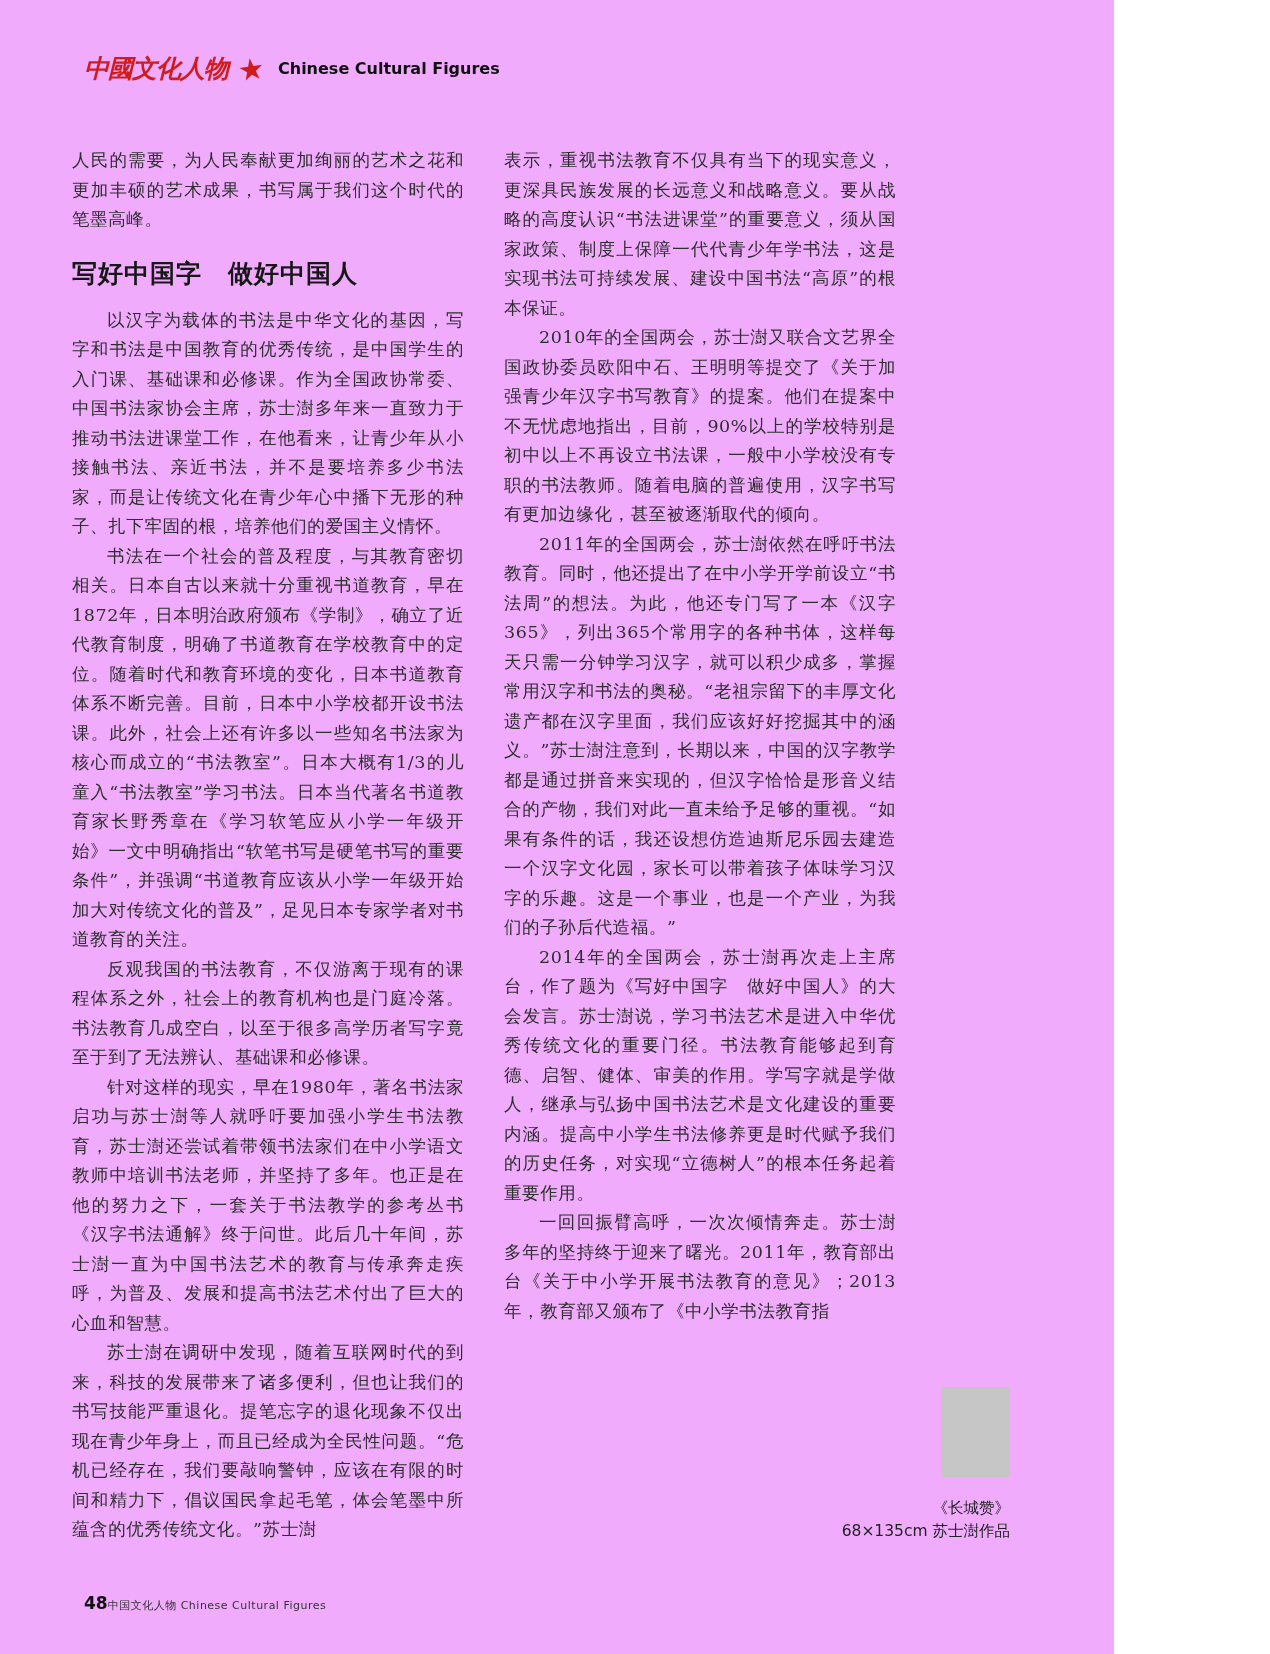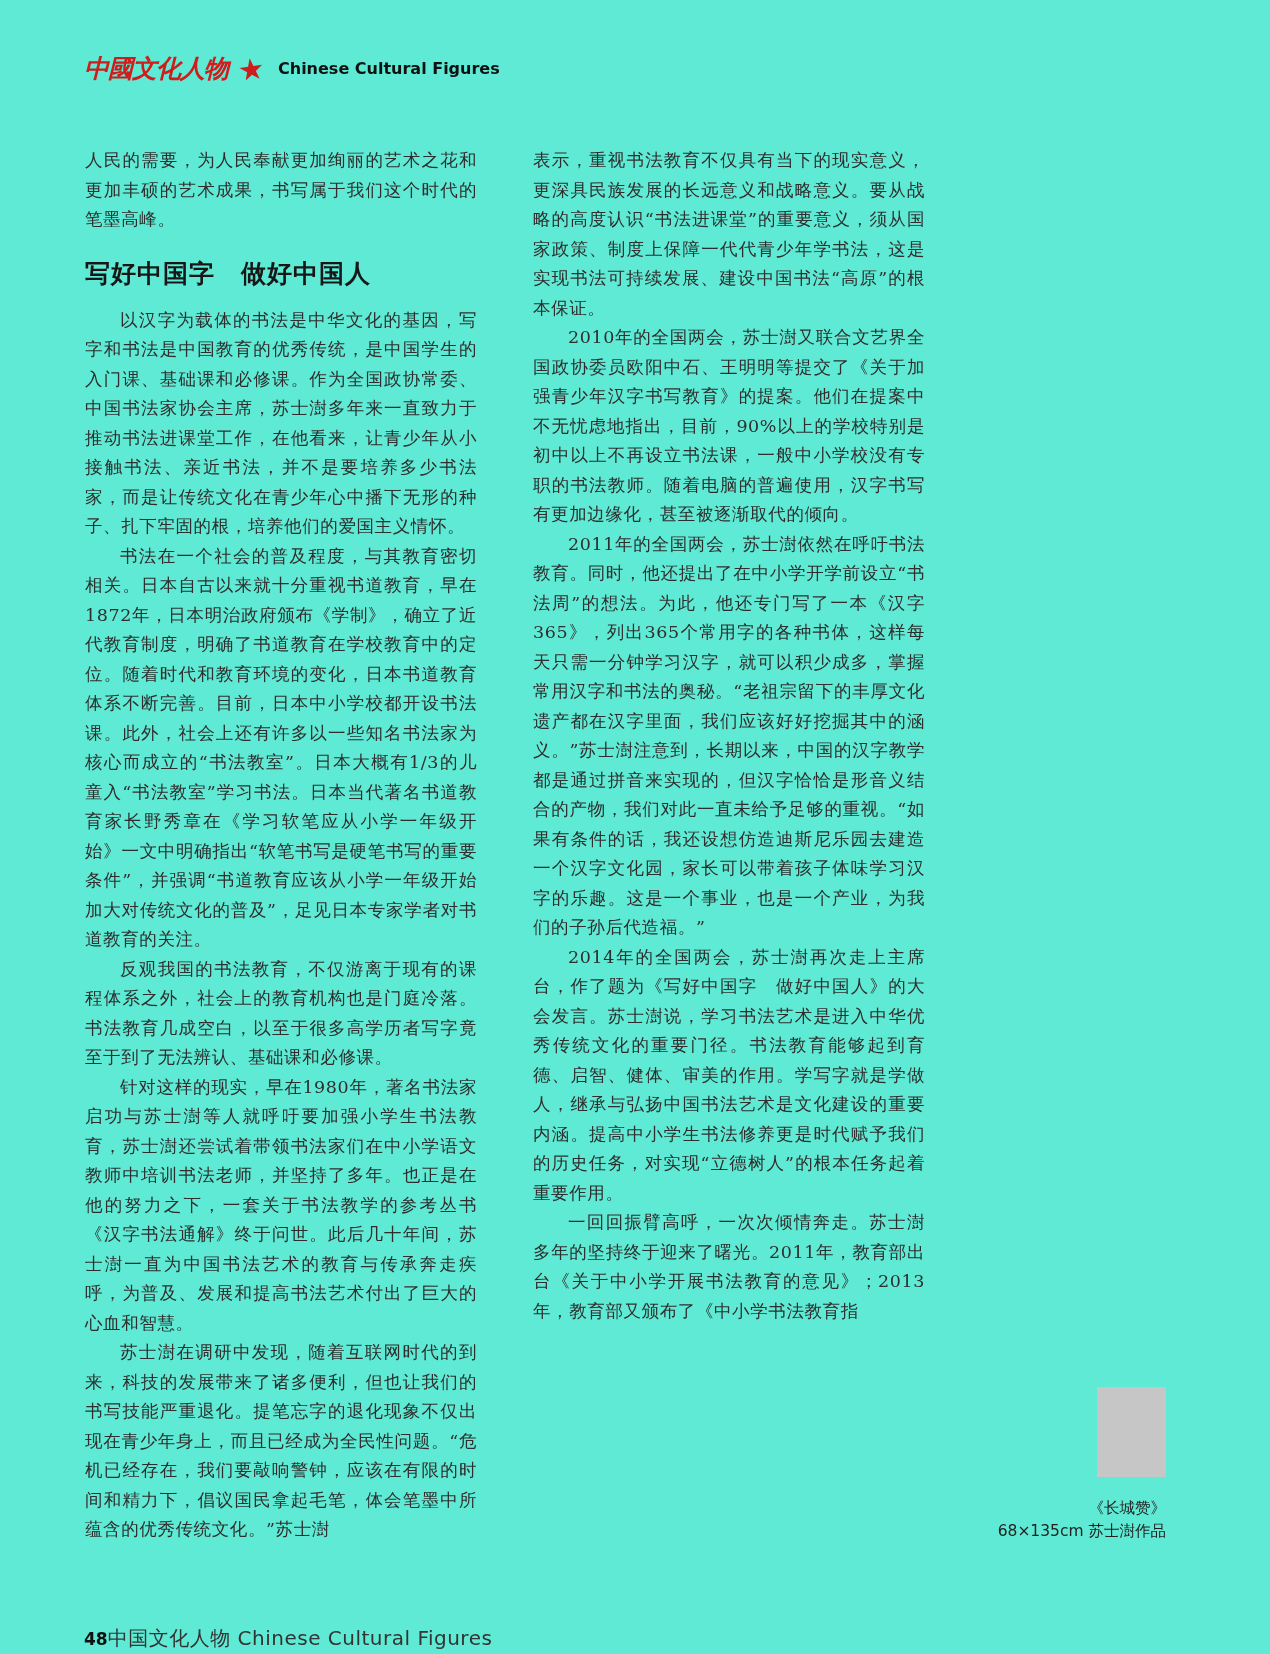--- a/index.html
+++ b/index.html
@@ -1,19 +1,19 @@
 <!DOCTYPE html>
 <html lang="zh"><head>
 <meta charset="utf-8">
 <style>
   html,body{margin:0;padding:0;background:#ffffff;}
   .page{
     position:relative;
-    width:1270px;height:1654px;
-    background:#5eead4;
+    width:1114px;height:1654px;
+    background:#f0abfc;
     font-family:"DejaVu Serif","Liberation Serif",serif;
     color:#2e2e2e;
     overflow:hidden;
   }
   
   .masthead{
     position:absolute;top:52px;left:84px;
     display:flex;align-items:center;gap:10px;
     white-space:nowrap;
   }
@@ -35,22 +35,22 @@
   }
   .logo-en{
     font-family:"DejaVu Sans","Liberation Sans",sans-serif;
     font-weight:bold;
     font-size:16px;
     color:#111111;
     margin-left:4px;
   }
   
   .article{
-    position:absolute;top:146px;left:85px;
-    display:flex;gap:56px;
+    position:absolute;top:146px;left:72px;
+    display:flex;gap:40px;
   }
   .col{
     width:392px;
     font-size:17.5px;
     line-height:29.5px;
     text-align:justify;
     text-justify:inter-character;
     letter-spacing:0.6px;
   }
   .col p{margin:0;}
@@ -87,21 +87,21 @@
     line-height:23px;
   }
   
   .footer{
     position:absolute;top:1593px;left:84px;
     display:flex;align-items:baseline;
     font-family:"DejaVu Sans","Liberation Sans",sans-serif;
     color:#333333;
   }
   .page-number{font-weight:bold;font-size:17px;color:#111111;}
-  .footer-title{font-size:20px;letter-spacing:0.5px;margin-top:32px;}
+  .footer-title{font-size:11px;letter-spacing:0.5px;}
 </style>
 </head>
 <body>
 
 <div class="page">
 
   <div class="masthead">
     <span class="logo-cn">中國文化人物</span>
     <span class="logo-star">★</span>
     <span class="logo-en">Chinese Cultural Figures</span>

